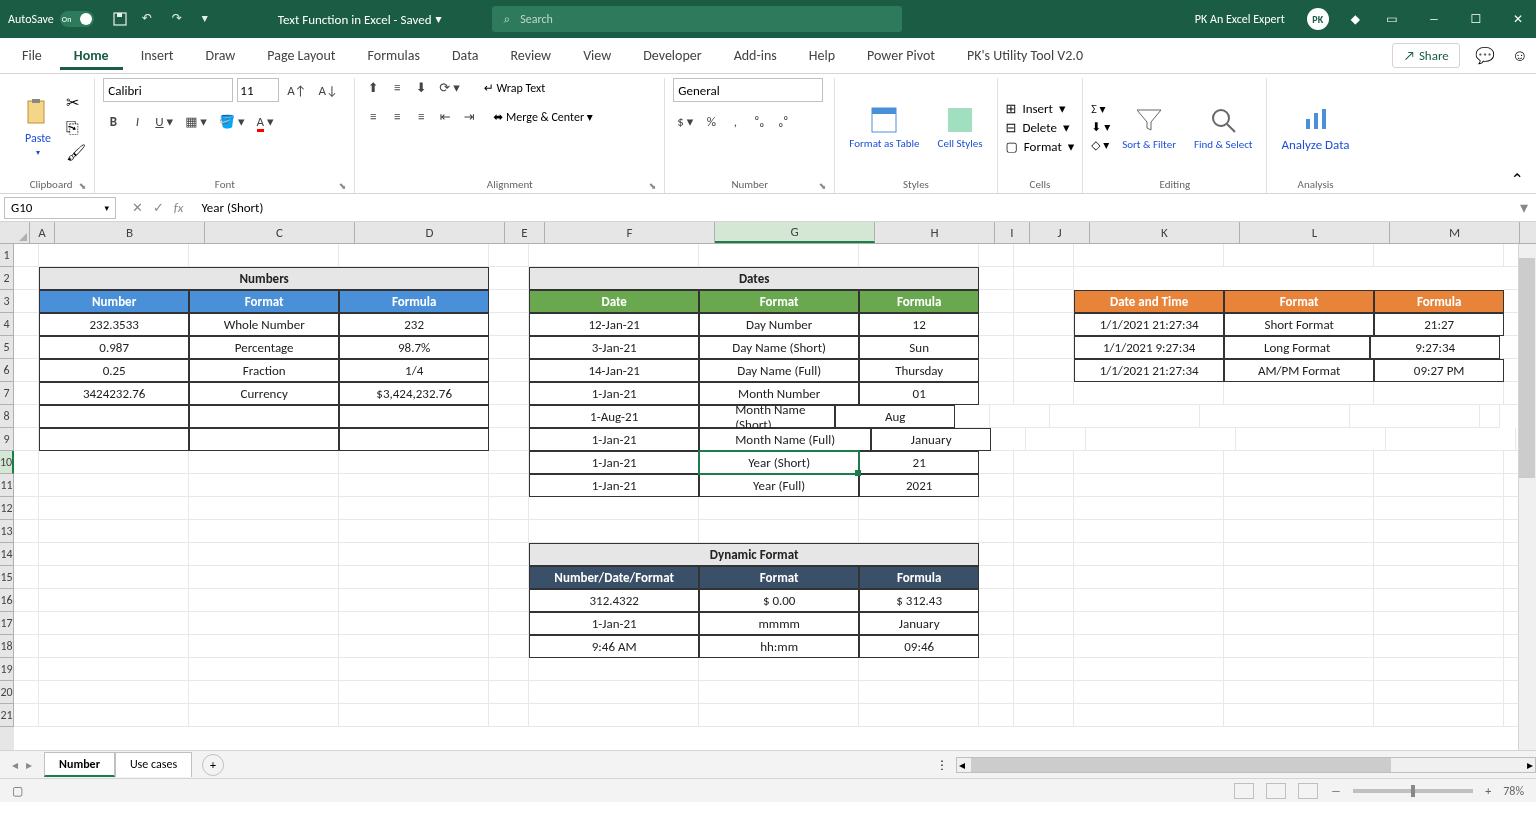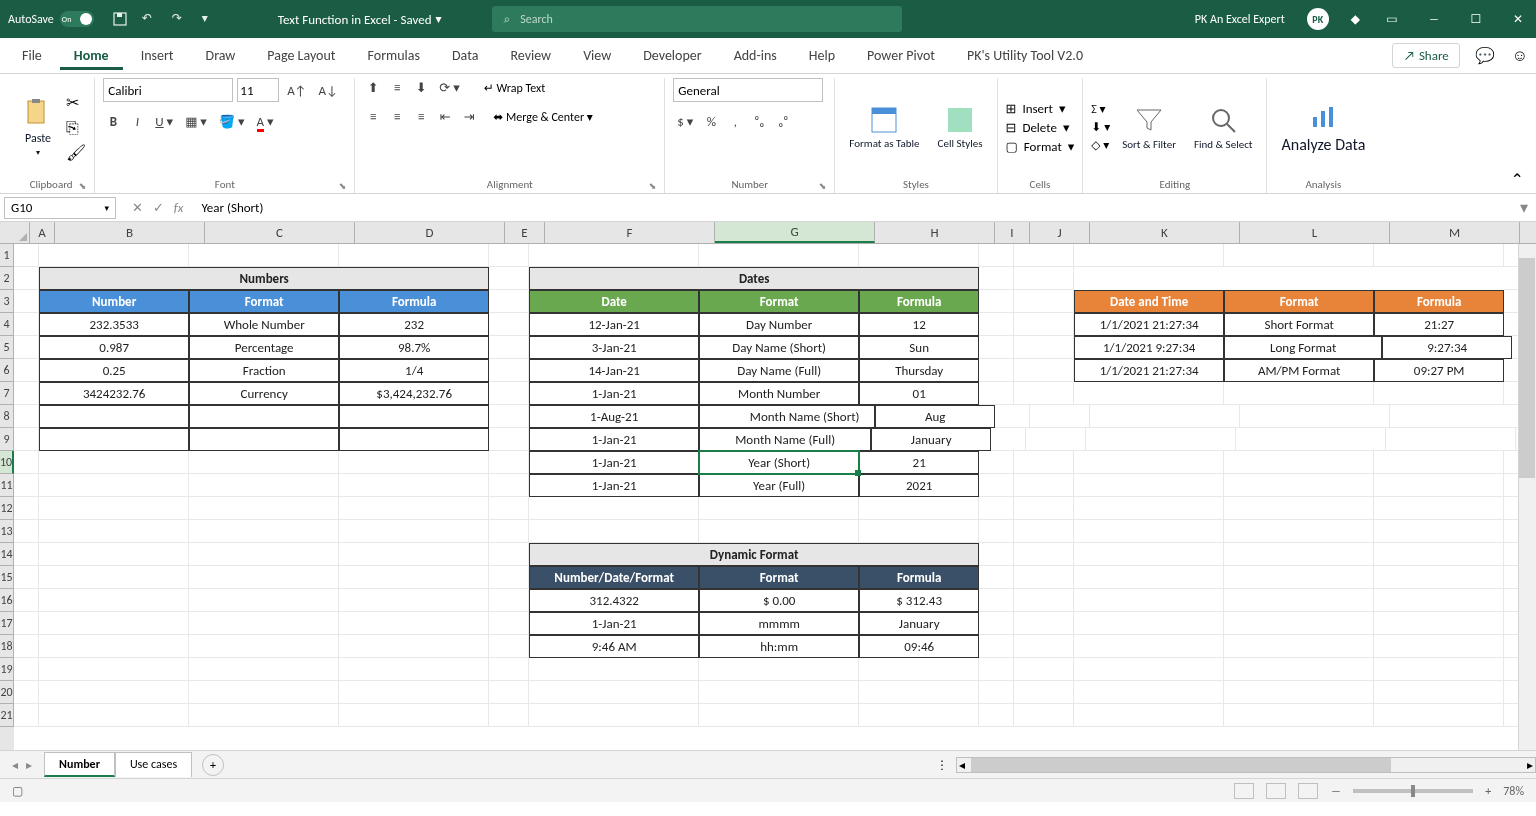--- a/index.html
+++ b/index.html
@@ -25,21 +25,21 @@
 .tab.active { border-bottom: 3px solid #1a5c44; color: #1a5c44; font-weight: 600; padding-bottom: 3px; }
 .ribbon-right { margin-left: auto; display: flex; gap: 16px; align-items: center; }
 .share-btn { border: 1px solid #d4d4d4; padding: 4px 10px; border-radius: 3px; font-size: 13px; color: #1a5c44; display: flex; gap: 4px; align-items: center; }
 
 
 .ribbon { height: 120px; background: #fff; display: flex; border-bottom: 1px solid #d4d4d4; padding: 4px 8px 0 8px; }
 .group { display: flex; flex-direction: column; border-right: 1px solid #e0e0e0; padding: 0 8px; }
 .group-body { flex: 1; display: flex; align-items: center; gap: 6px; }
 .group-label { text-align: center; font-size: 11px; color: #666; padding: 2px 0; position: relative; }
 .launcher { position: absolute; right: 0; bottom: 2px; font-size: 9px; color: #888; }
-.big-btn { display: flex; flex-direction: column; align-items: center; gap: 2px; font-size: 12px; color: #0f172a; padding: 4px 6px; }
+.big-btn { display: flex; flex-direction: column; align-items: center; gap: 2px; font-size: 12px; color: #1d4ed8; padding: 4px 6px; }
 .big-icon { width: 32px; height: 32px; }
 .col-btns { display: flex; flex-direction: column; gap: 6px; }
 .font-row { display: flex; align-items: center; gap: 4px; }
 .font-select { width: 130px; height: 24px; border: 1px solid #c0c0c0; font-size: 13px; padding: 0 4px; }
 .size-select { width: 42px; height: 24px; border: 1px solid #c0c0c0; font-size: 13px; padding: 0 2px; }
 .fmt-btn { padding: 2px 4px; font-size: 13px; color: #444; min-width: 20px; text-align: center; }
 .num-select { width: 150px; height: 24px; border: 1px solid #c0c0c0; font-size: 13px; padding: 0 4px; }
 .cells-row { display: flex; flex-direction: column; gap: 4px; font-size: 13px; }
 .cells-item { display: flex; align-items: center; gap: 6px; }
 
@@ -291,21 +291,21 @@
   </div>
 
   <div class="group" style="border-right:none">
     <div class="group-body">
       <div class="big-btn">
           <svg class="big-icon" viewBox="0 0 32 32">
             <rect x="6" y="16" width="4" height="10" fill="#4a90d9"></rect>
             <rect x="14" y="10" width="4" height="16" fill="#4a90d9"></rect>
             <rect x="22" y="6" width="4" height="20" fill="#4a90d9"></rect>
           </svg>
-          <span style="font-size:16px">Analyze Data</span>
+          <span style="font-size:13px">Analyze Data</span>
         </div>
     </div>
     <div class="group-label"><span>Analysis</span></div>
   </div>
   <span style="margin-left:auto;align-self:flex-end;padding:4px">⌃</span>
 </div>
 
 <div class="formula-bar">
   <div class="name-box">
       <span>G10</span>
@@ -425,21 +425,21 @@
         <div class="cell tbl-cell" id="c-5-1" style="width: 150px;">0.987</div>
         <div class="cell tbl-cell" id="c-5-2" style="width: 150px;">Percentage</div>
         <div class="cell tbl-cell" id="c-5-3" style="width: 150px;">98.7%</div>
         <div class="cell" id="c-5-4" style="width: 40px;"></div>
         <div class="cell tbl-cell" id="c-5-5" style="width: 170px;">3-Jan-21</div>
         <div class="cell tbl-cell" id="c-5-6" style="width: 160px;">Day Name (Short)</div>
         <div class="cell tbl-cell" id="c-5-7" style="width: 120px;">Sun</div>
         <div class="cell" id="c-5-8" style="width: 35px;"></div>
         <div class="cell" id="c-5-9" style="width: 60px;"></div>
         <div class="cell tbl-cell" id="c-5-10" style="width: 150px;">1/1/2021 9:27:34</div>
-        <div class="cell tbl-cell" id="c-5-11" style="width: 158px;">Long Format</div>
+        <div class="cell tbl-cell" id="c-5-11" style="width: 146px;">Long Format</div>
         <div class="cell tbl-cell" id="c-5-12" style="width: 130px;">9:27:34</div>
         <div class="cell" id="c-5-13" style="width: 20px;"></div>
       </div>
       <div class="row">
         <div class="cell" id="c-6-0" style="width: 25px;"></div>
         <div class="cell tbl-cell" id="c-6-1" style="width: 150px;">0.25</div>
         <div class="cell tbl-cell" id="c-6-2" style="width: 150px;">Fraction</div>
         <div class="cell tbl-cell" id="c-6-3" style="width: 150px;">1/4</div>
         <div class="cell" id="c-6-4" style="width: 40px;"></div>
         <div class="cell tbl-cell" id="c-6-5" style="width: 170px;">14-Jan-21</div>
@@ -468,21 +468,21 @@
         <div class="cell" id="c-7-12" style="width: 130px;"></div>
         <div class="cell" id="c-7-13" style="width: 20px;"></div>
       </div>
       <div class="row">
         <div class="cell" id="c-8-0" style="width: 25px;"></div>
         <div class="cell tbl-cell" id="c-8-1" style="width: 150px;"></div>
         <div class="cell tbl-cell" id="c-8-2" style="width: 150px;"></div>
         <div class="cell tbl-cell" id="c-8-3" style="width: 150px;"></div>
         <div class="cell" id="c-8-4" style="width: 40px;"></div>
         <div class="cell tbl-cell" id="c-8-5" style="width: 170px;">1-Aug-21</div>
-        <div class="cell tbl-cell" id="c-8-6" style="width: 176px; padding-left: 35px;">Month Name (Short)</div>
+        <div class="cell tbl-cell" id="c-8-6" style="width: 136px; padding-left: 35px;">Month Name (Short)</div>
         <div class="cell tbl-cell" id="c-8-7" style="width: 120px;">Aug</div>
         <div class="cell" id="c-8-8" style="width: 35px;"></div>
         <div class="cell" id="c-8-9" style="width: 60px;"></div>
         <div class="cell" id="c-8-10" style="width: 150px;"></div>
         <div class="cell" id="c-8-11" style="width: 150px;"></div>
         <div class="cell" id="c-8-12" style="width: 130px;"></div>
         <div class="cell" id="c-8-13" style="width: 20px;"></div>
       </div>
       <div class="row">
         <div class="cell" id="c-9-0" style="width: 25px;"></div>

